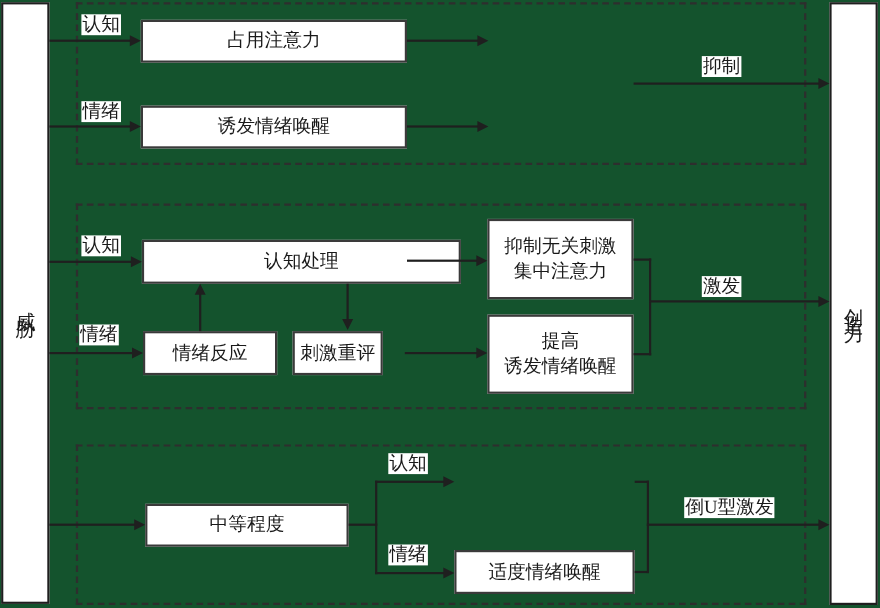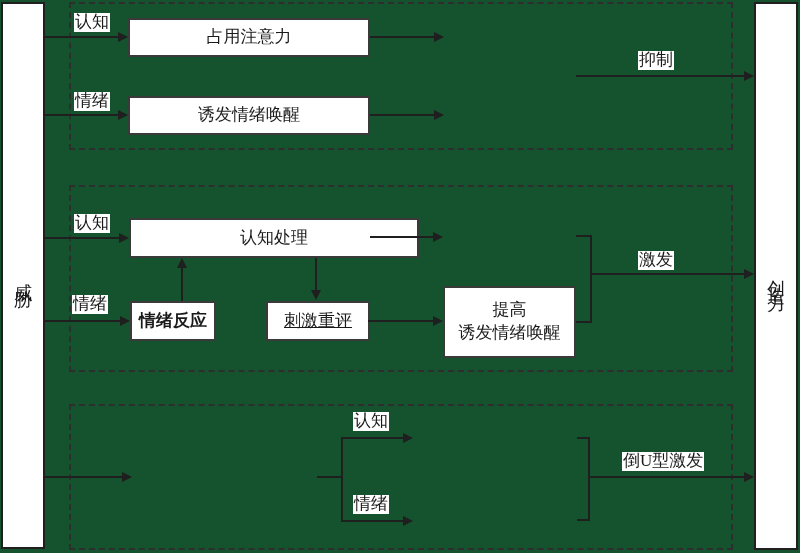--- a/index.html
+++ b/index.html
@@ -129,25 +129,29 @@
   <i class="hline" style="left:576px; top:75px; width:169px;"></i>
   <i class="ah-r" style="left:744px; top:71px;"></i>
 
   <span class="elabel" style="left:74px; top:13px;">认知</span>
   <span class="elabel" style="left:74px; top:92px;">情绪</span>
   <span class="elabel" style="left:638px; top:51px;">抑制</span>
 
   <div class="pbox" style="left:129px; top:218px; width:290px; height:40px;">
     <span>认知处理</span>
   </div>
-  <div class="pbox" style="left:130px; top:301px; width:86px; height:40px;font-weight:bold;">
+  <div class="pbox" style="left:130px; top:301px; width:122px; height:40px;">
     <span>情绪反应</span>
   </div>
-  <div class="pbox" style="left:266px; top:301px; width:104px; height:40px;text-decoration:underline;">
+  <div class="pbox" style="left:266px; top:301px; width:82px; height:40px;">
     <span>刺激重评</span>
+  </div>
+  <div class="pbox" style="left:443px; top:199px; width:133px; height:73px;">
+    <span>抑制无关刺激</span>
+    <span>集中注意力</span>
   </div>
   <div class="pbox" style="left:443px; top:286px; width:133px; height:72px;">
     <span>提高</span>
     <span>诱发情绪唤醒</span>
   </div>
 
   <i class="hline" style="left:45px; top:237px; width:75px;"></i>
   <i class="ah-r" style="left:119px; top:233px;"></i>
   <i class="hline" style="left:45px; top:320px; width:76px;"></i>
   <i class="ah-r" style="left:120px; top:316px;"></i>
@@ -167,20 +171,26 @@
   <i class="hline" style="left:576px; top:235px; width:16px;"></i>
   <i class="hline" style="left:576px; top:321px; width:16px;"></i>
   <i class="vline" style="left:590px; top:235px; height:88px;"></i>
   <i class="hline" style="left:590px; top:273px; width:155px;"></i>
   <i class="ah-r" style="left:744px; top:269px;"></i>
 
   <span class="elabel" style="left:74px; top:214px;">认知</span>
   <span class="elabel" style="left:72px; top:295px;">情绪</span>
   <span class="elabel" style="left:638px; top:251px;">激发</span>
 
+  <div class="pbox" style="left:132px; top:458px; width:185px; height:39px;">
+    <span>中等程度</span>
+  </div>
+  <div class="pbox" style="left:413px; top:500px; width:164px; height:40px;">
+    <span>适度情绪唤醒</span>
+  </div>
 
   <i class="hline" style="left:45px; top:476px; width:78px;"></i>
   <i class="ah-r" style="left:122px; top:472px;"></i>
 
   <i class="hline" style="left:317px; top:476px; width:26px;"></i>
   <i class="vline" style="left:341px; top:437px; height:85px;"></i>
   <i class="hline" style="left:341px; top:437px; width:63px;"></i>
   <i class="ah-r" style="left:403px; top:433px;"></i>
   <i class="hline" style="left:341px; top:520px; width:63px;"></i>
   <i class="ah-r" style="left:403px; top:516px;"></i>

